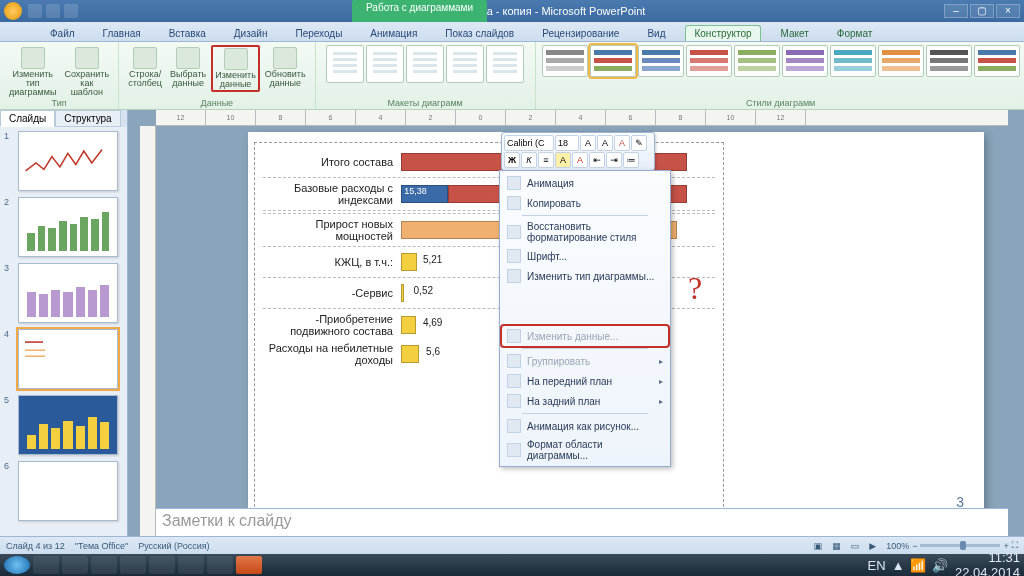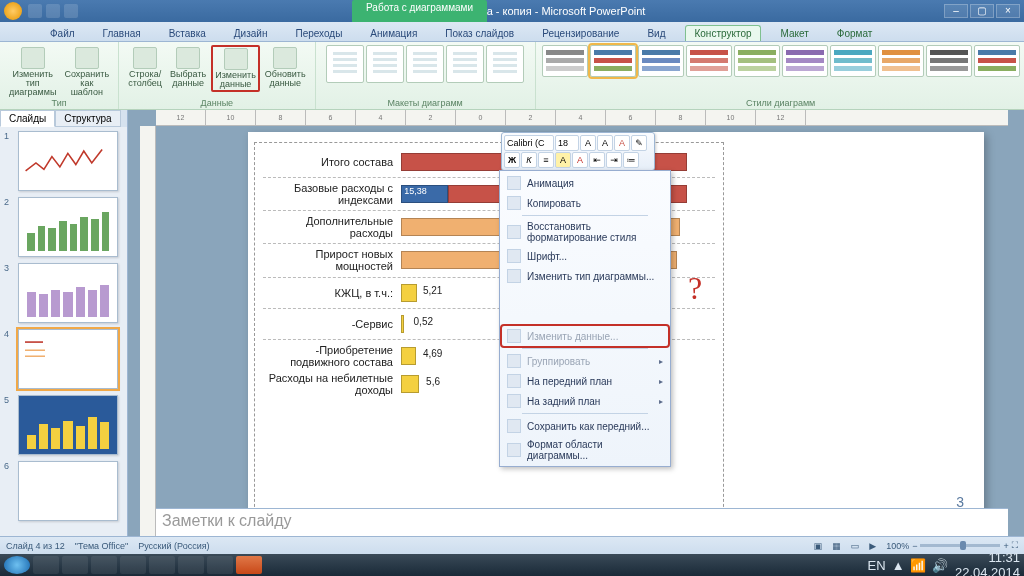--- a/index.html
+++ b/index.html
@@ -312,27 +312,20 @@
         <div class="row">
             <div class="lbl">Базовые расходы с индексами</div>
             <div class="bar-area">
               <div class="bar blue" style="left:0;width:15%"></div>
               <div class="bar red" style="left:15%;width:76%"></div>
               <div class="val" style="left:1%;color:#fff;font-size:9px">15,38</div>
               <div class="val" style="left:48%;color:#fff">75,6</div>
             </div>
           </div>
         <div class="dash"></div>
-        <div class="row">
-            <div class="lbl">Дополнительные расходы</div>
-            <div class="bar-area">
-              <div class="bar orange" style="left:0;width:89%"></div>
-              <div class="val" style="left:42%">89,32</div>
-            </div>
-          </div>
         <div class="dash"></div>
         <div class="row">
             <div class="lbl">Прирост новых мощностей</div>
             <div class="bar-area">
               <div class="bar orange" style="left:0;width:88%"></div>
               <div class="val" style="left:42%">88,1</div>
             </div>
           </div>
         <div class="dash"></div>
         <div class="row">
@@ -434,21 +427,21 @@
           <span class="arr">▸</span>
         </div>
       <div class="mi">
           <div class="ic"></div>
           <span>На задний план</span>
           <span class="arr">▸</span>
         </div>
       <div class="sep"></div>
       <div class="mi">
           <div class="ic"></div>
-          <span>Сохранить как передний...</span>
+          <span>Анимация как рисунок...</span>
         </div>
       <div class="mi">
           <div class="ic"></div>
           <span>Формат области диаграммы...</span>
         </div>
     </div>
 
     <div class="notes">Заметки к слайду</div>
   </div>
 </div>

